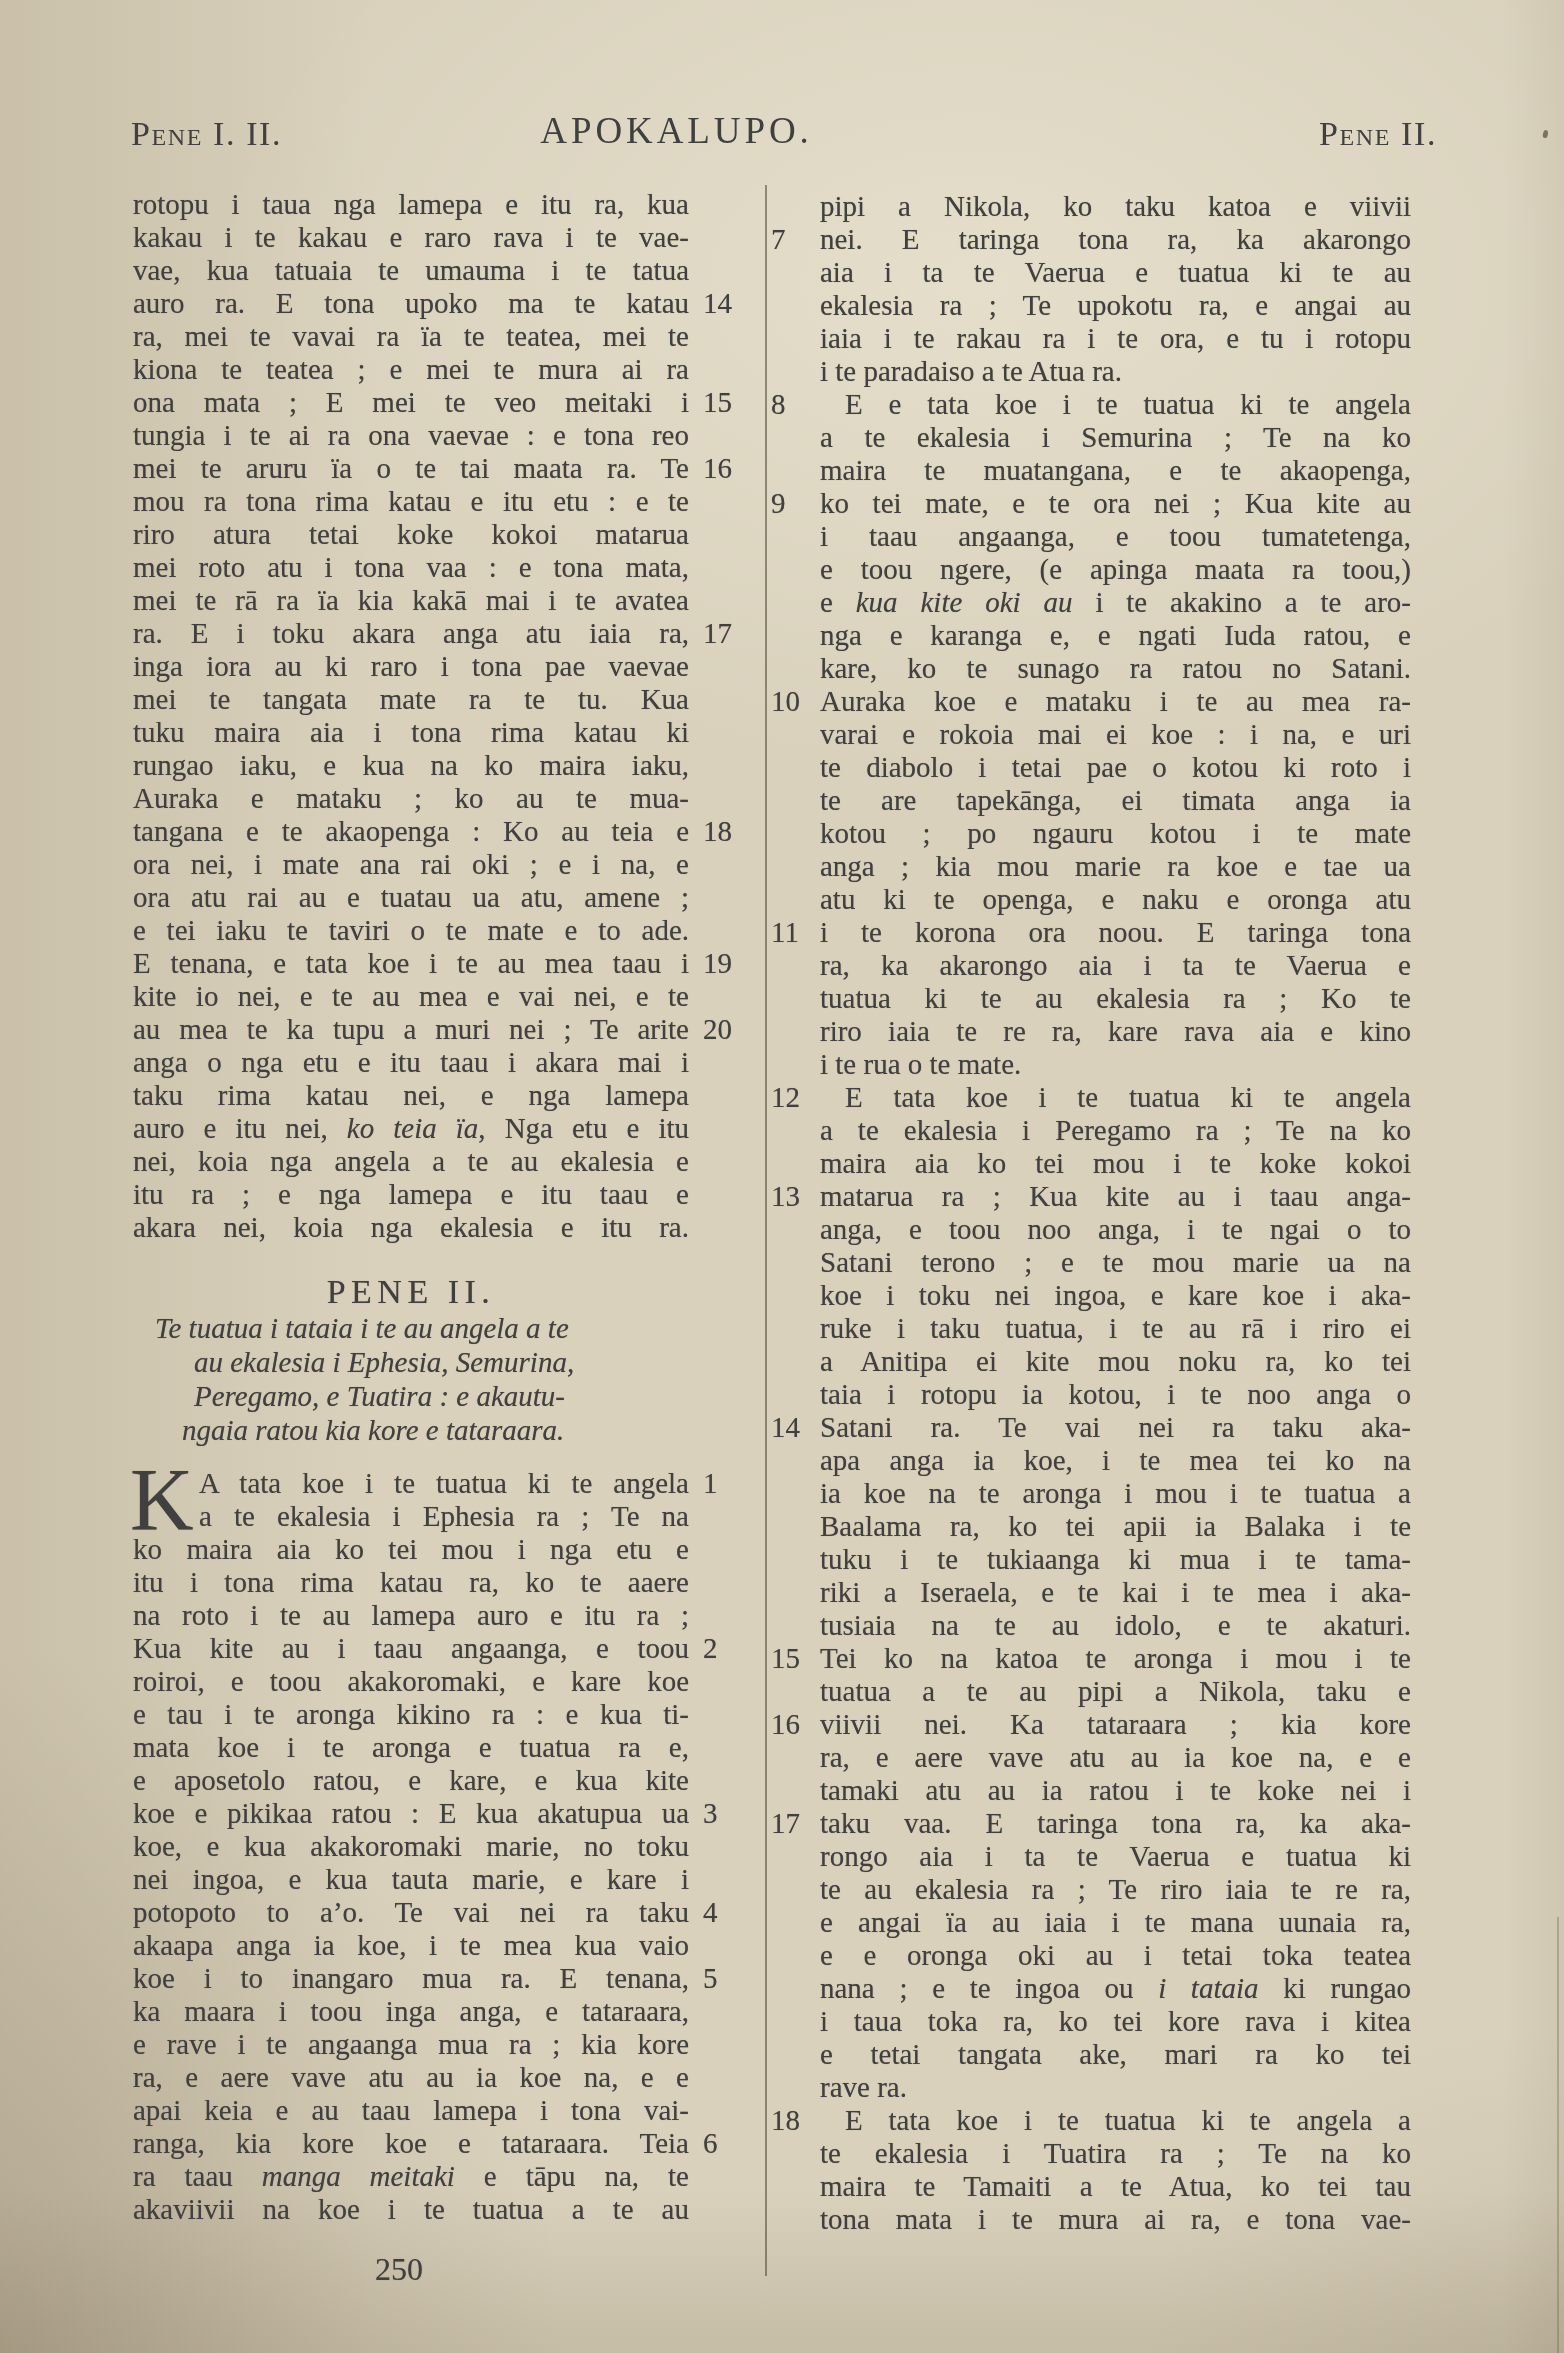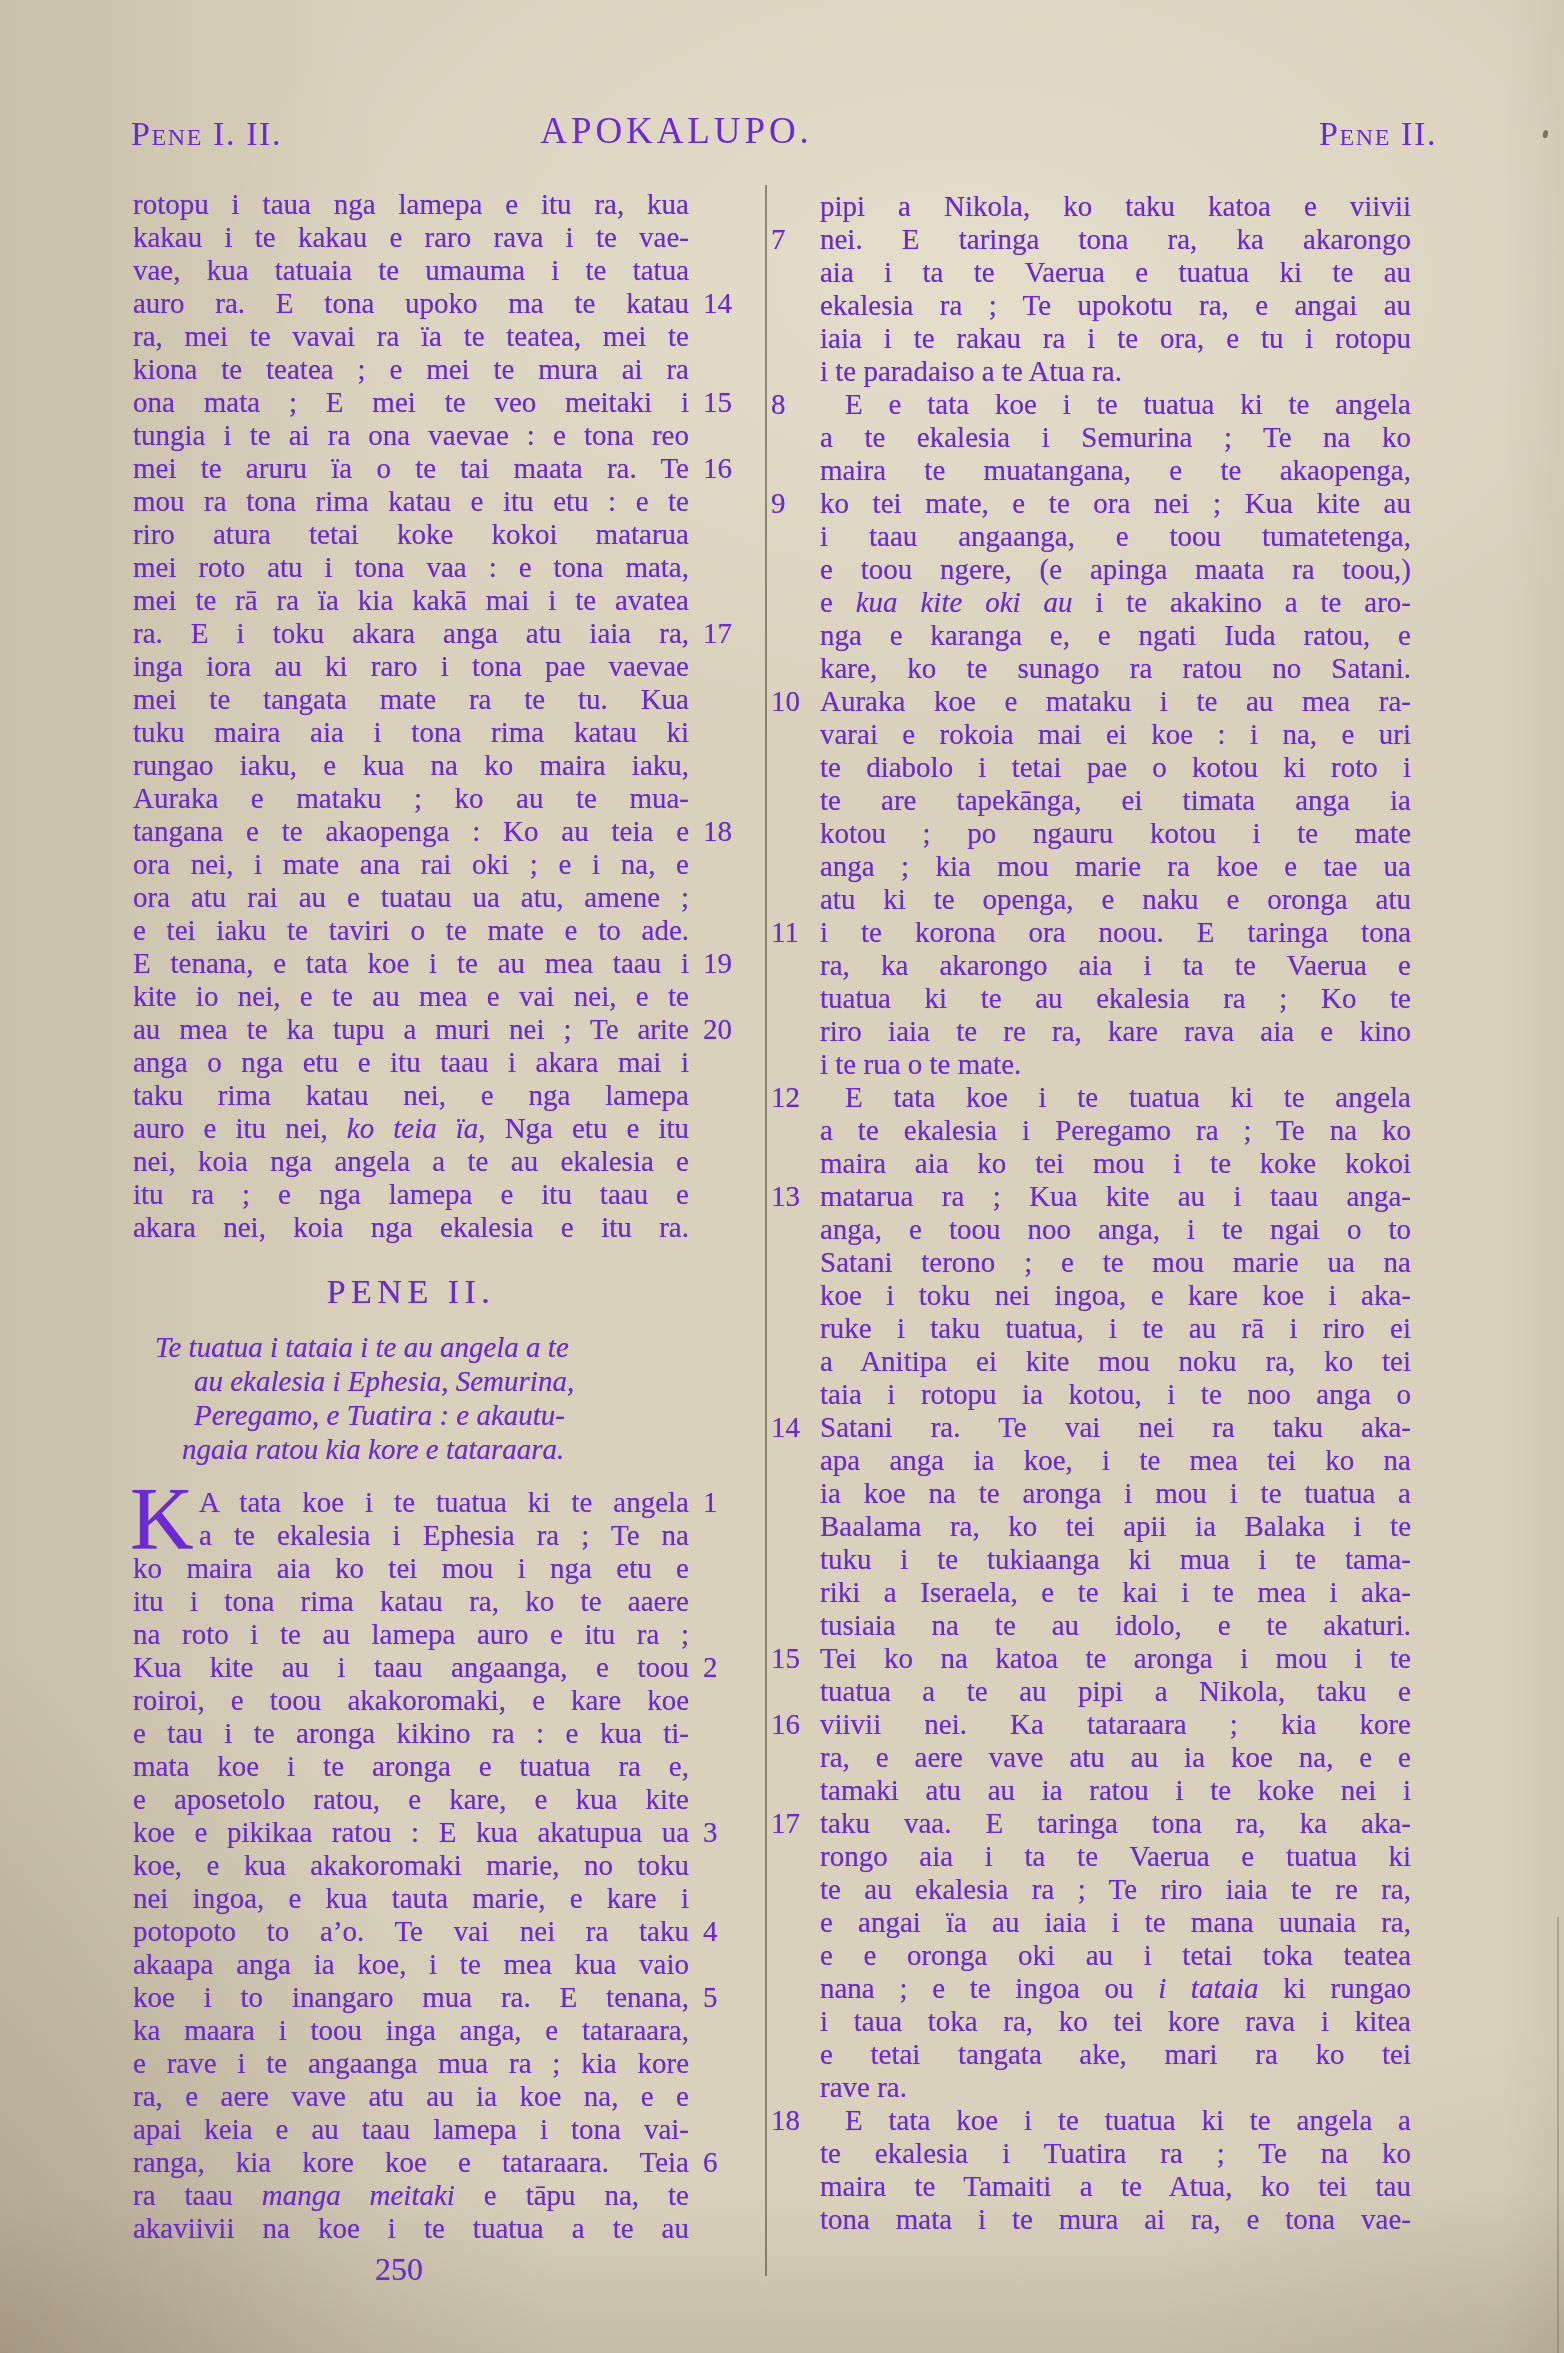--- a/index.html
+++ b/index.html
@@ -1,20 +1,20 @@
 <!DOCTYPE html>
 <html style="font-size:12.5px"><head>
 <meta charset="utf-8">
 <style>
   html,body{margin:0;padding:0;background:#6b6458;}
   .page{
     position:relative;width:1565px;height:2354px;overflow:hidden;
     background:#d9d1bc;
     font-family:"Liberation Serif","DejaVu Serif",serif;
-    color:#6d28d9;
+    color:#404040;
   }
   .vignette{
     position:absolute;inset:0;pointer-events:none;
     background:
       radial-gradient(ellipse 1095px 704px at 62% 12%, rgba(255,252,235,.30), rgba(255,252,235,0) 70%),
       radial-gradient(ellipse 939px 1174px at 0% 100%, rgba(88,72,48,.22), rgba(88,72,48,0) 60%),
       radial-gradient(ellipse 704px 548px at 100% 100%, rgba(88,72,48,.10), rgba(88,72,48,0) 60%),
       linear-gradient(to right, rgba(110,92,62,.14), rgba(110,92,62,0) 24%),
       linear-gradient(to top, rgba(96,80,54,.16), rgba(96,80,54,0) 7%),
       linear-gradient(to left, rgba(96,80,54,.08), rgba(96,80,54,0) 4%);
@@ -43,21 +43,21 @@
   .vind{text-indent:25px;}
   .dcpad{padding-left:66px;}
   .it{font-style:italic;}
   .vnum{position:absolute;top:0;text-indent:0;}
   .v-right{right:-70px;width:56px;text-align:right;}
   .v-left{left:-49px;width:36px;text-align:right;}
   .chap-head{
     margin:28px 0 0 0;text-align:center;font-size:34px;line-height:39px;
     font-weight:normal;letter-spacing:5.5px;text-shadow:0 0 0.8px rgba(66,51,29,.45);
   }
-  .intro{margin-top:19px;font-style:italic;}
+  .intro{font-style:italic;}
   .intro .tline{text-align:left;text-align-last:left;height:34px;line-height:34px;}
   .intro .tline:nth-child(1){margin-left:22px;}
   .intro .tline:nth-child(2){margin-left:61px;}
   .intro .tline:nth-child(3){margin-left:61px;font-style:italic;}
   .intro .tline:nth-child(4){margin-left:49px;}
   .block2{margin-top:19.6px;position:relative;}
   .dropcap{
     position:absolute;left:-3.1px;top:-1.6px;font-size:88px;line-height:70px;
     letter-spacing:0;text-shadow:0 0 0.8px rgba(66,51,29,.5);
   }

